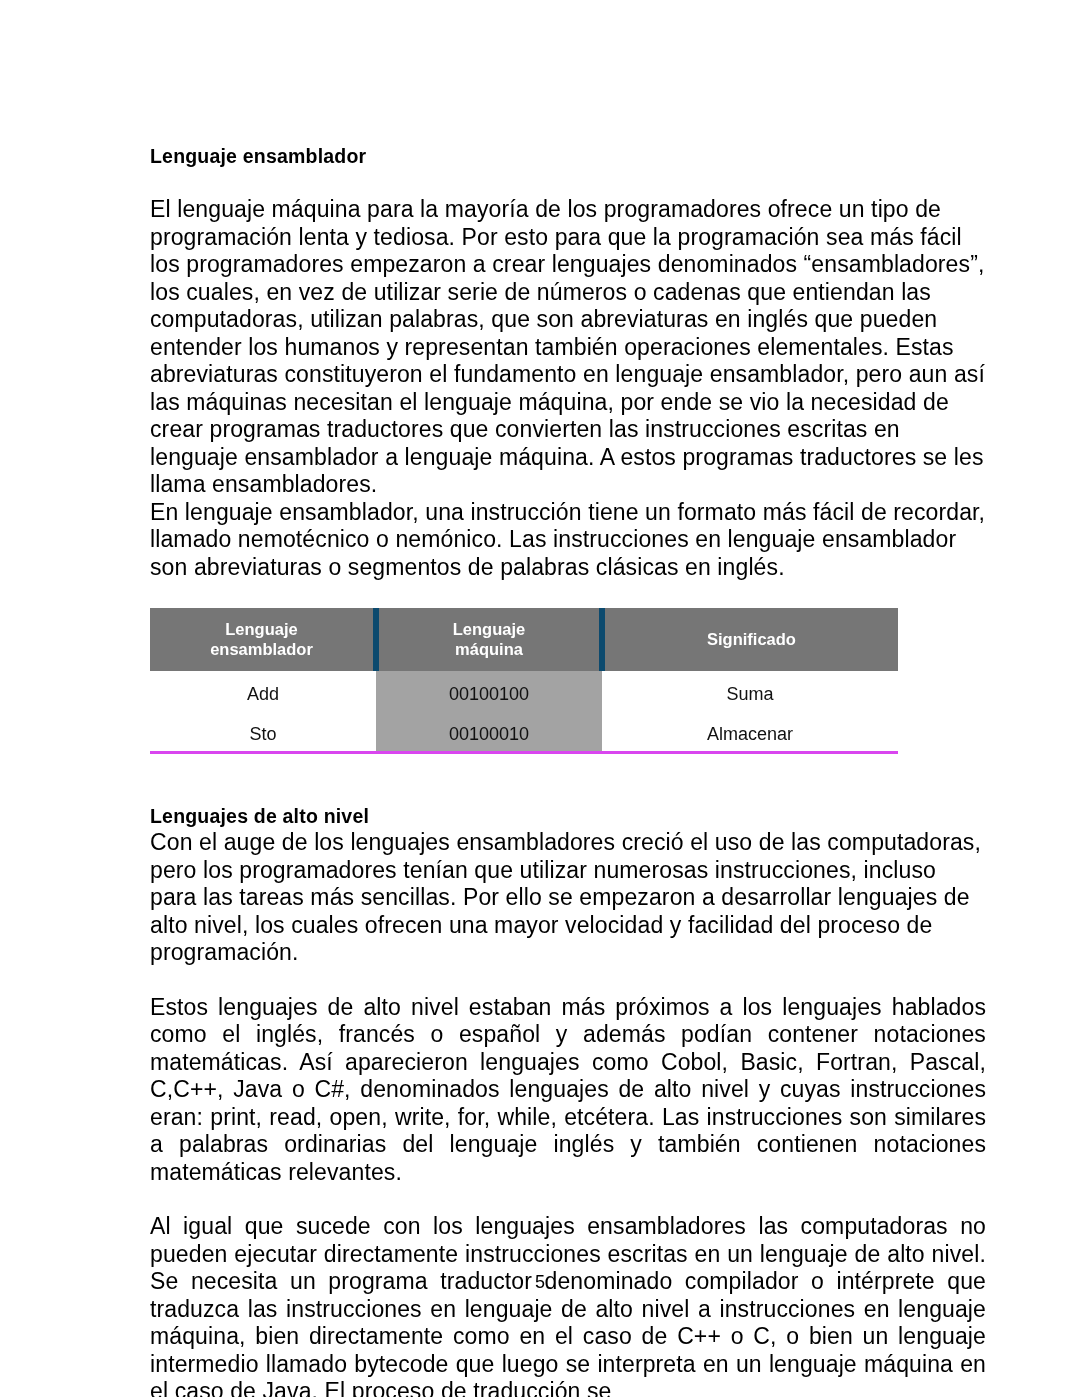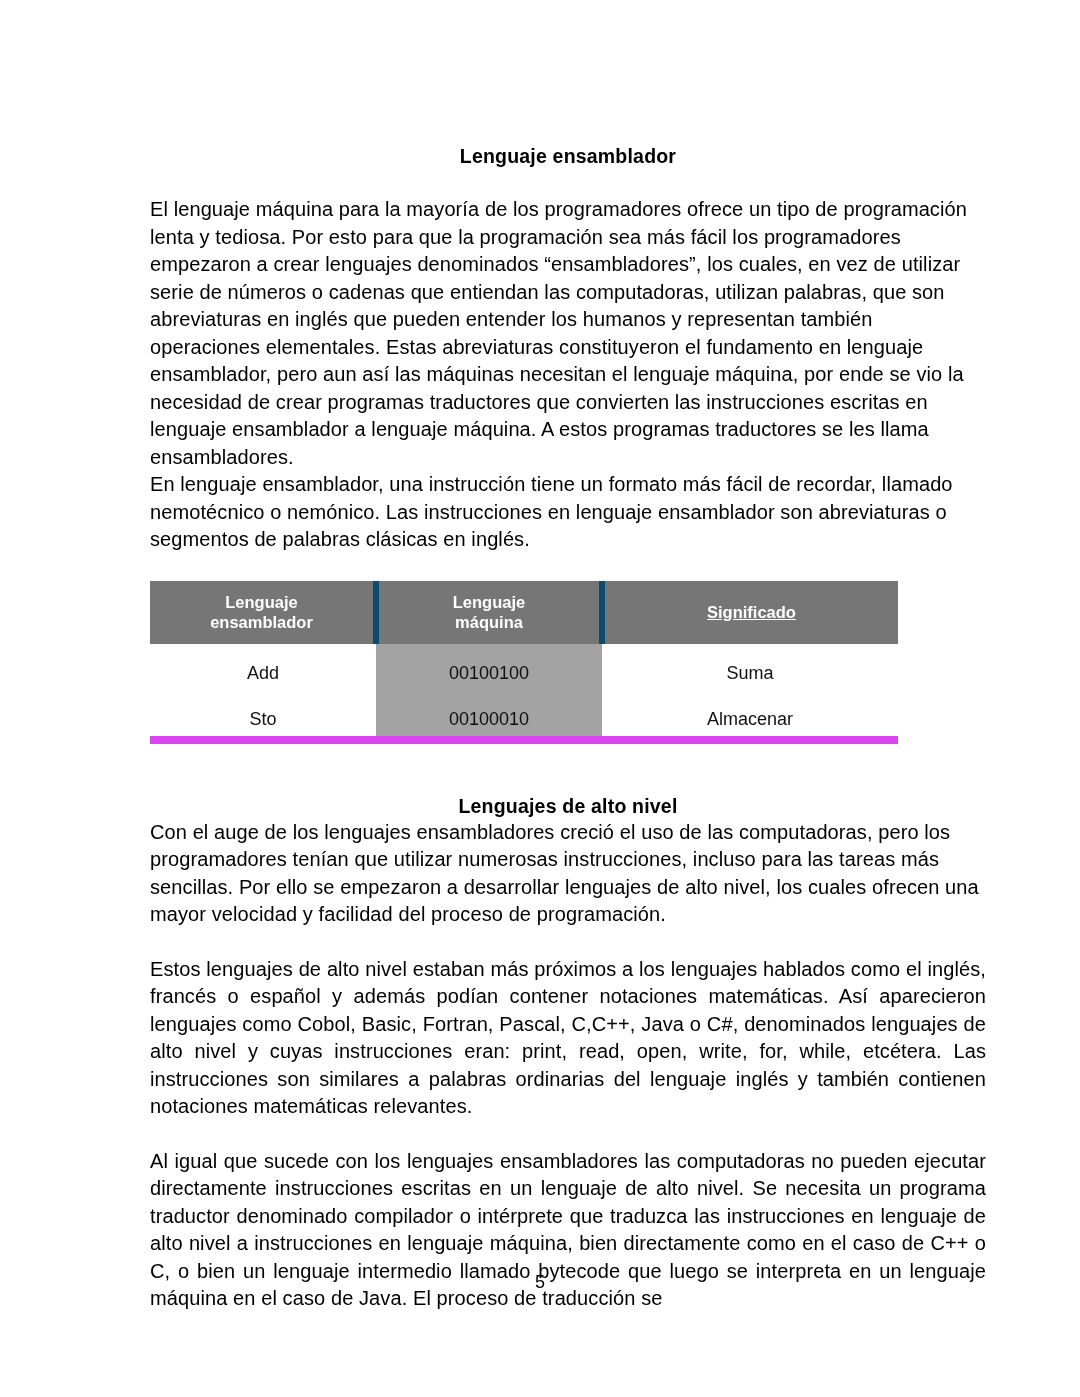--- a/index.html
+++ b/index.html
@@ -30,25 +30,24 @@
     top: 143px;
     width: 836px;
   }
 
   h2.heading {
     font-size: 19.5px;
     font-weight: bold;
     line-height: 26px;
     margin: 0;
     letter-spacing: 0.01em;
-    text-align: center;
   }
 
   p.para {
-    font-size: 20px;
+    font-size: 23px;
     line-height: 27.5px;
     margin: 0;
     text-align: left;
     letter-spacing: 0.005em;
   }
 
   p.para.justify {
     text-align: justify;
     text-justify: inter-word;
   }
@@ -80,36 +79,36 @@
     font-weight: bold;
     line-height: 20px;
     padding: 11px 4px 12px 4px;
     text-align: center;
     vertical-align: middle;
     border-left: 3px solid #ffffff;
     border-right: 6px solid #0c4a6e;
     height: 32px;
   }
   .tbl thead th.first { border-left: none; }
-  .tbl thead th.last  { border-right: none; text-decoration: underline; }
+  .tbl thead th.last  { border-right: none; }
 
   .tbl tbody td {
     font-size: 18px;
     line-height: 22px;
-    padding: 18px 4px 6px 4px;
+    padding: 12px 4px 6px 4px;
     text-align: center;
     color: #111111;
     background: #ffffff;
     height: 16px;
   }
   .tbl tbody td.shaded {
     background: #a3a3a3;
   }
   .tbl tbody tr.last td {
-    border-bottom: 8px solid #d946ef;
+    border-bottom: 3px solid #d946ef;
   }
 
   
   .folio {
     position: absolute;
     left: 0;
     top: 1271px;
     width: 1080px;
     text-align: center;
     font-size: 18px;

